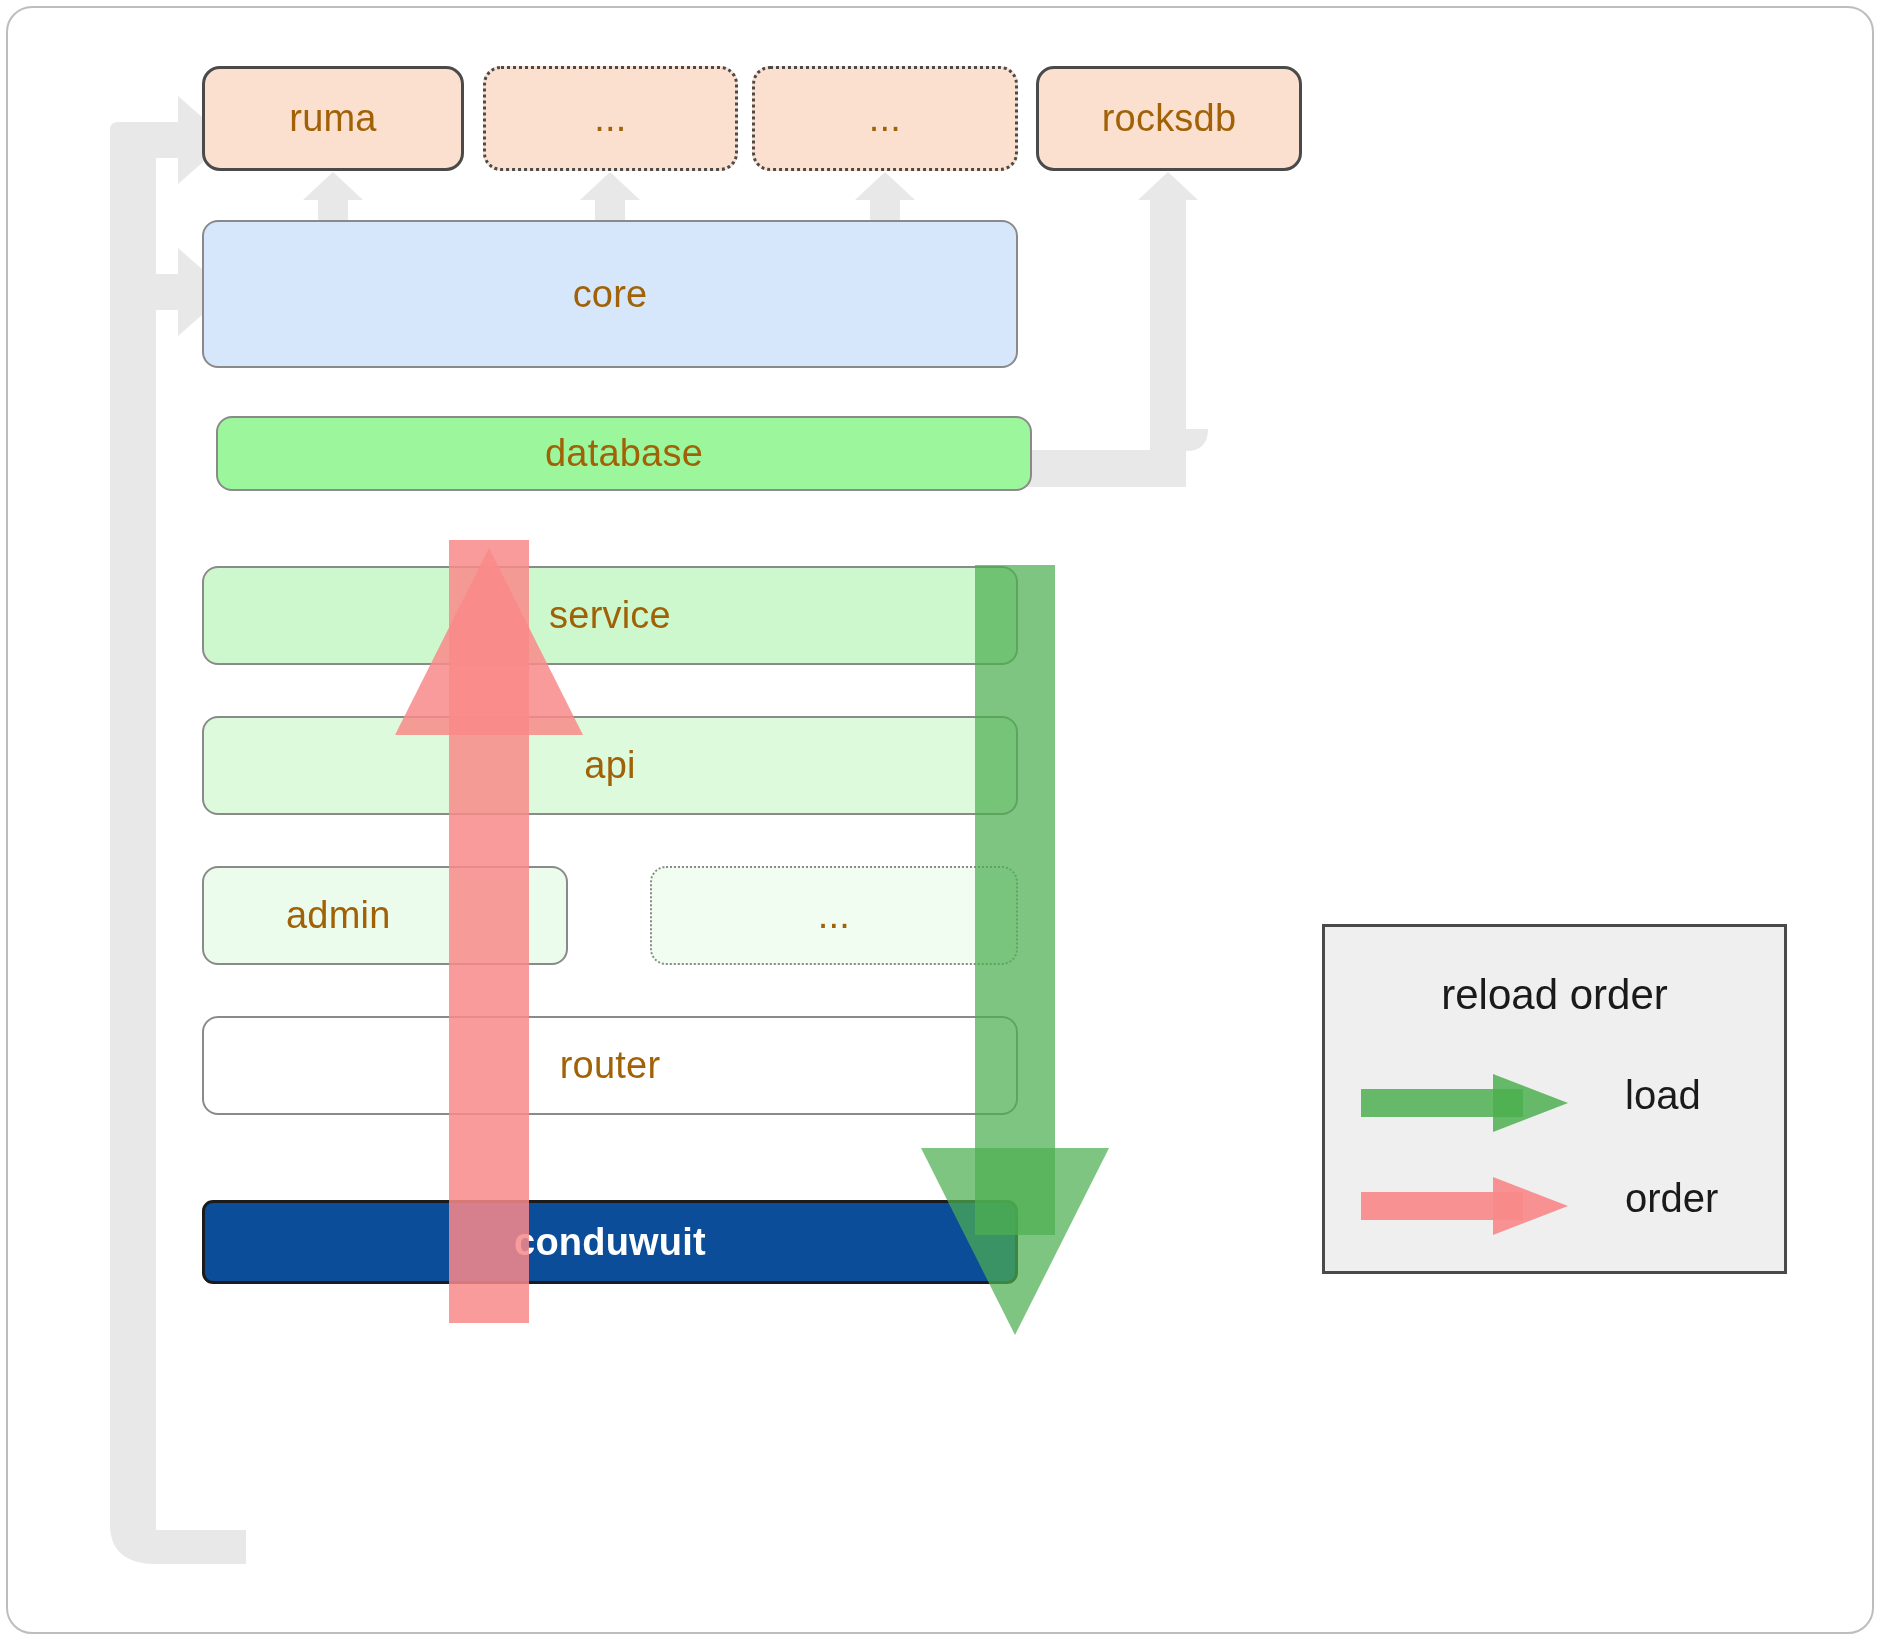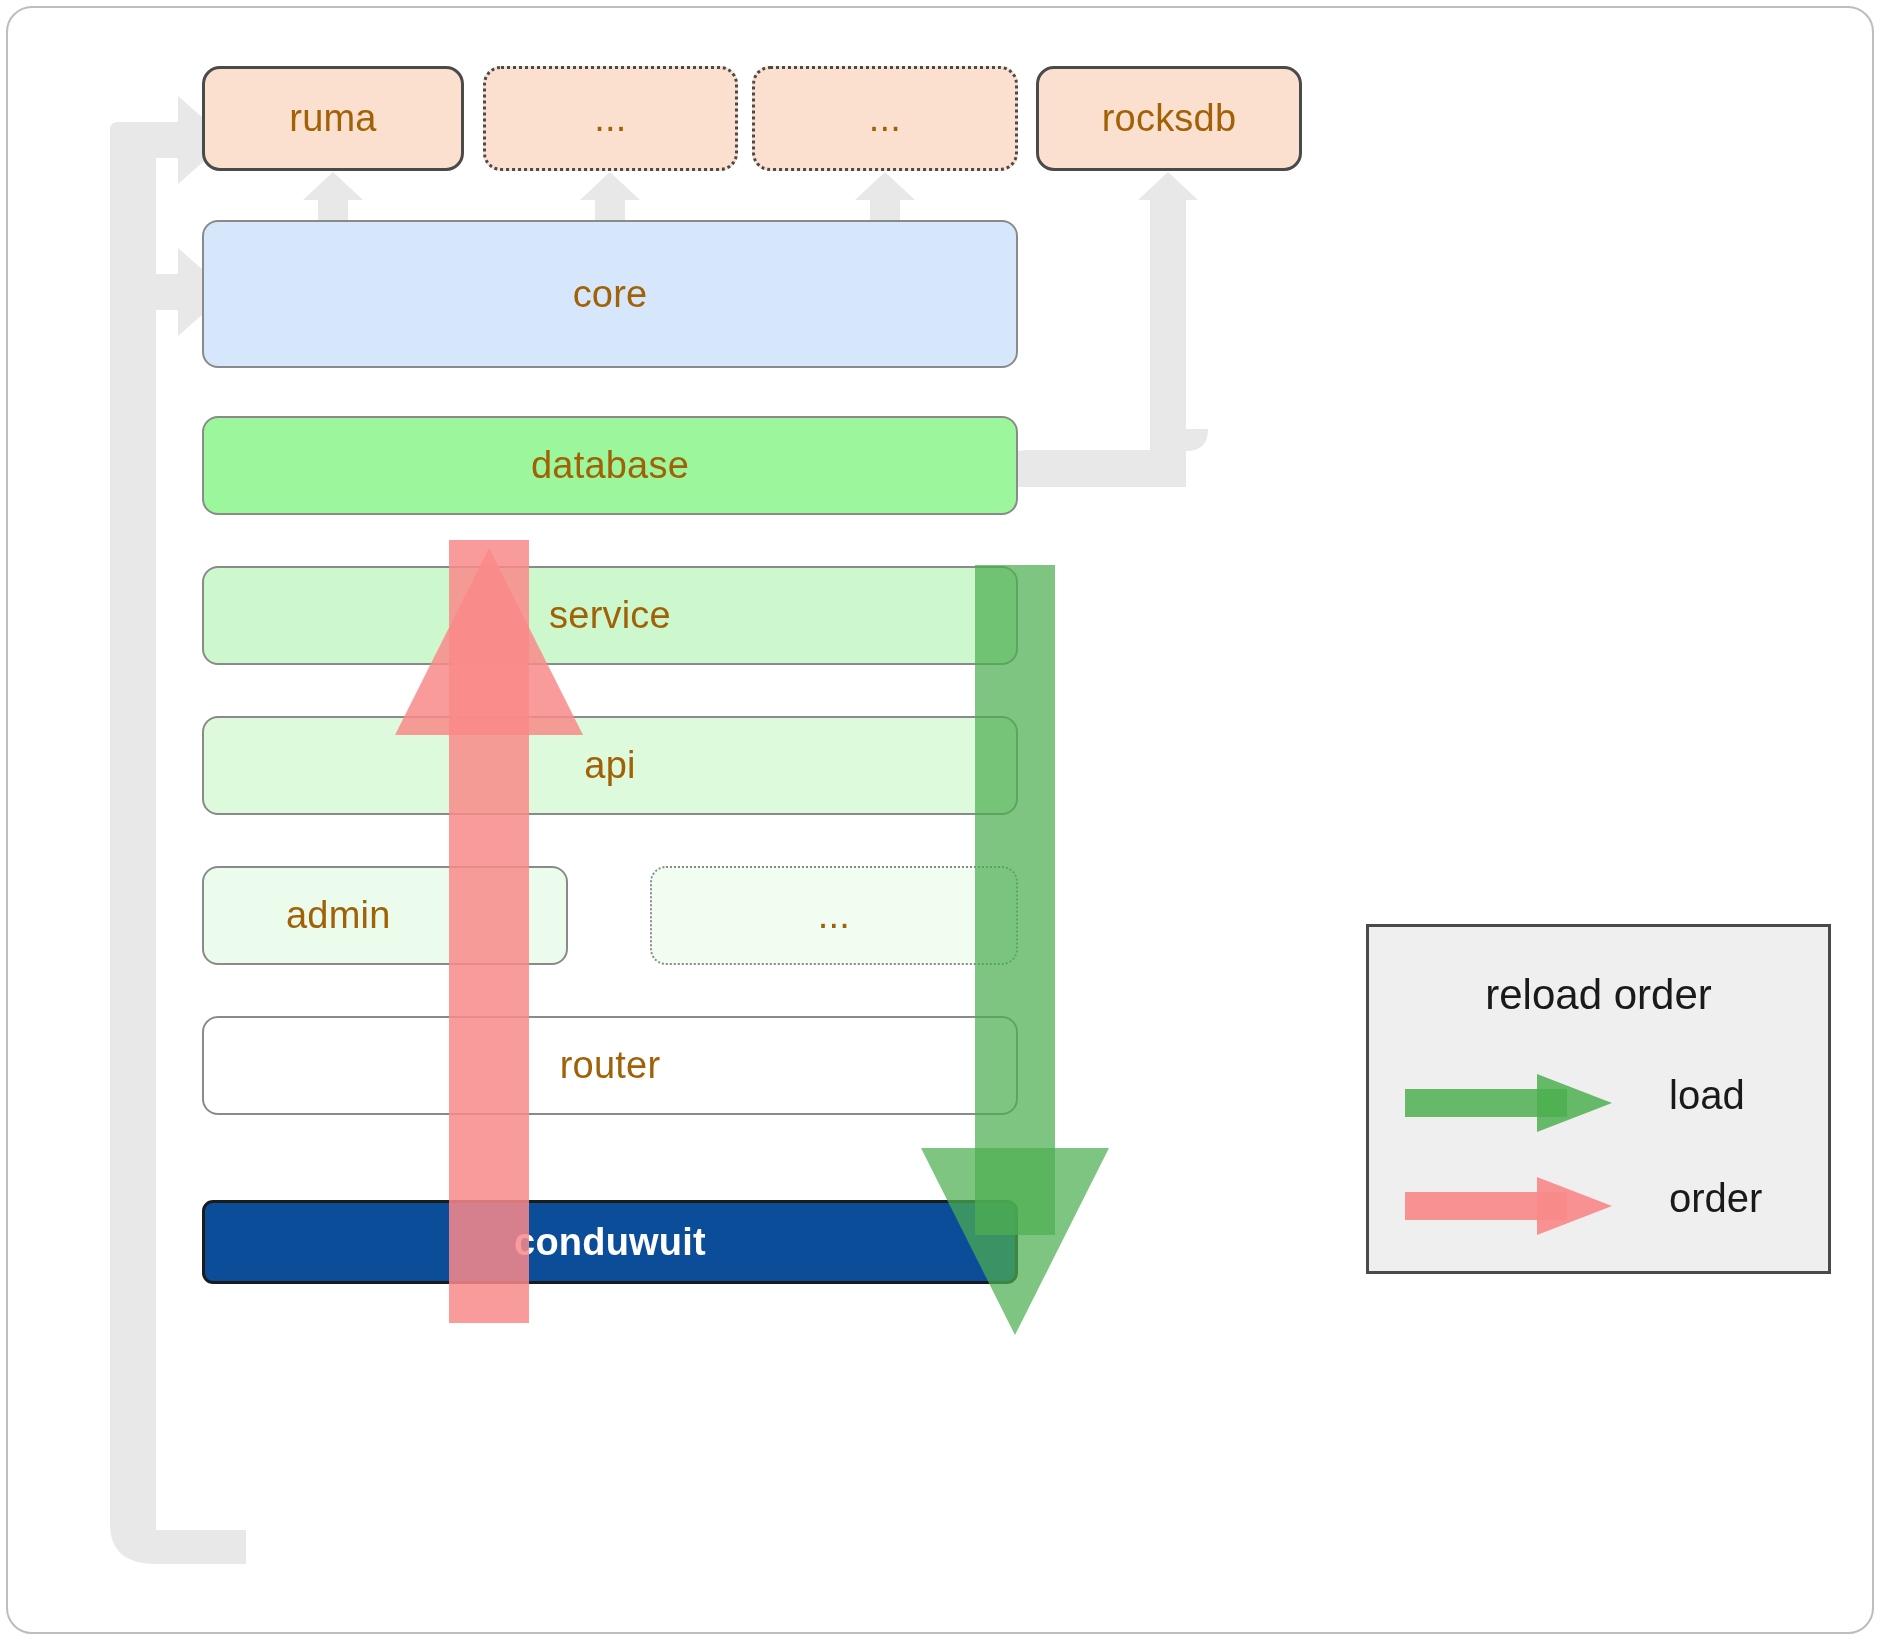--- a/index.html
+++ b/index.html
@@ -91,21 +91,20 @@
 
   
   #legend {
     position: absolute;
     left: 1322px; top: 924px;
     width: 465px; height: 350px;
     background: #efefef;
     border: 3px solid #4a4a4a;
     box-sizing: border-box;
     z-index: 6;
-    margin-left: 44px;
   }
   #legend-title {
     position: absolute;
     left: 0; top: 44px;
     width: 100%;
     text-align: center;
     font-size: 42px;
     color: #1a1a1a;
   }
   .legend-row {
@@ -182,21 +181,21 @@
     <span>...</span>
   </div>
   <div class="node dep" style="left:1036px;top:66px;width:266px;height:105px;">
     <span>rocksdb</span>
   </div>
 
   <div class="node core" style="left:202px;top:220px;width:816px;height:148px;justify-content:center;">
     <span>core</span>
   </div>
 
-  <div class="node lyr" style="left:202px;top:416px;width:816px;height:99px;background:#9cf79c;">
+  <div class="node lyr" style="left:216px;top:416px;width:816px;height:75px;background:#9cf79c;">
     <span>database</span>
   </div>
   <div class="node lyr" style="left:202px;top:566px;width:816px;height:99px;background:#cdf8cd;">
     <span>service</span>
   </div>
   <div class="node lyr" style="left:202px;top:716px;width:816px;height:99px;background:#ddfadd;">
     <span>api</span>
   </div>
   <div class="node lyr admin-lbl" style="left:202px;top:866px;width:366px;height:99px;background:#ecfcec;">
     <span>admin</span>

